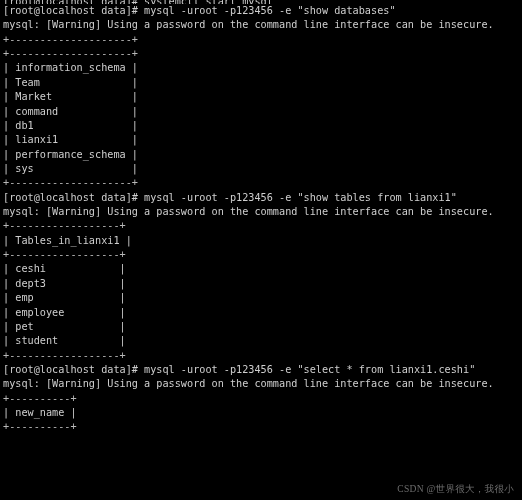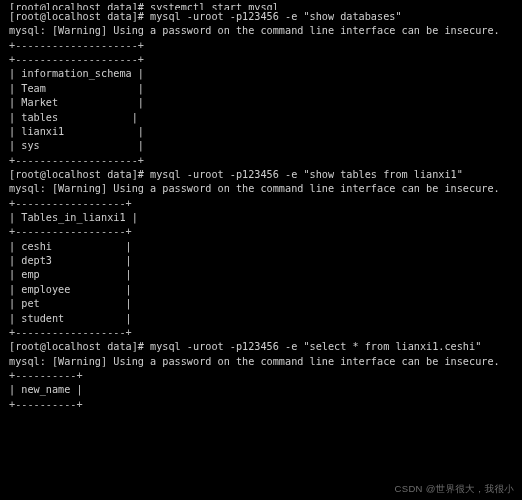--- a/index.html
+++ b/index.html
@@ -19,21 +19,21 @@
     left: 0;
     top: 0;
     width: 522px;
     height: 500px;
     background: #000000;
     color: #cccccc;
     font-family: "DejaVu Sans Mono", "Liberation Mono", monospace;
     font-size: 10.2px;
     line-height: 14.37px;
     letter-spacing: 0px;
-    padding: 6px;
+    padding: 0;
     box-sizing: border-box;
     overflow: hidden;
   }
   .tline {
     white-space: pre;
     height: 14.37px;
     padding-left: 3px;
     color: #cfcfcf;
     font-family: "DejaVu Sans Mono", "Liberation Mono", monospace;
   }
@@ -46,40 +46,42 @@
   }
   .sep {
     color: #b9b9b9;
   }
   #watermark {
     position: absolute;
     right: 8px;
     bottom: 4px;
     color: #6d6d6d;
     font-size: 9.5px;
-    font-family: Liberation Sans, sans-serif;
+    font-family: Liberation Serif, serif;
     white-space: pre;
     letter-spacing: 0.3px;
   }
 </style>
 </head>
 <body>
 
 <div id="terminal">
   <div id="terminal-lines">
       <div class="tline clipped">[root@localhost data]# systemctl start mysql</div>
       <div class="tline">[root@localhost data]# mysql -uroot -p123456 -e "show databases"</div>
       <div class="tline">mysql: [Warning] Using a password on the command line interface can be insecure.</div>
       <div class="tline sep">+--------------------+</div>
       <div class="tline sep">+--------------------+</div>
       <div class="tline">| information_schema |</div>
       <div class="tline">| Team               |</div>
       <div class="tline">| Market             |</div>
-      <div class="tline">| tables            |</div>
+      <div class="tline">| command            |</div>
+      <div class="tline">| db1                |</div>
       <div class="tline">| lianxi1            |</div>
+      <div class="tline">| performance_schema |</div>
       <div class="tline">| sys                |</div>
       <div class="tline sep">+--------------------+</div>
       <div class="tline">[root@localhost data]# mysql -uroot -p123456 -e "show tables from lianxi1"</div>
       <div class="tline">mysql: [Warning] Using a password on the command line interface can be insecure.</div>
       <div class="tline sep">+------------------+</div>
       <div class="tline">| Tables_in_lianxi1 |</div>
       <div class="tline sep">+------------------+</div>
       <div class="tline">| ceshi            |</div>
       <div class="tline">| dept3            |</div>
       <div class="tline">| emp              |</div>

